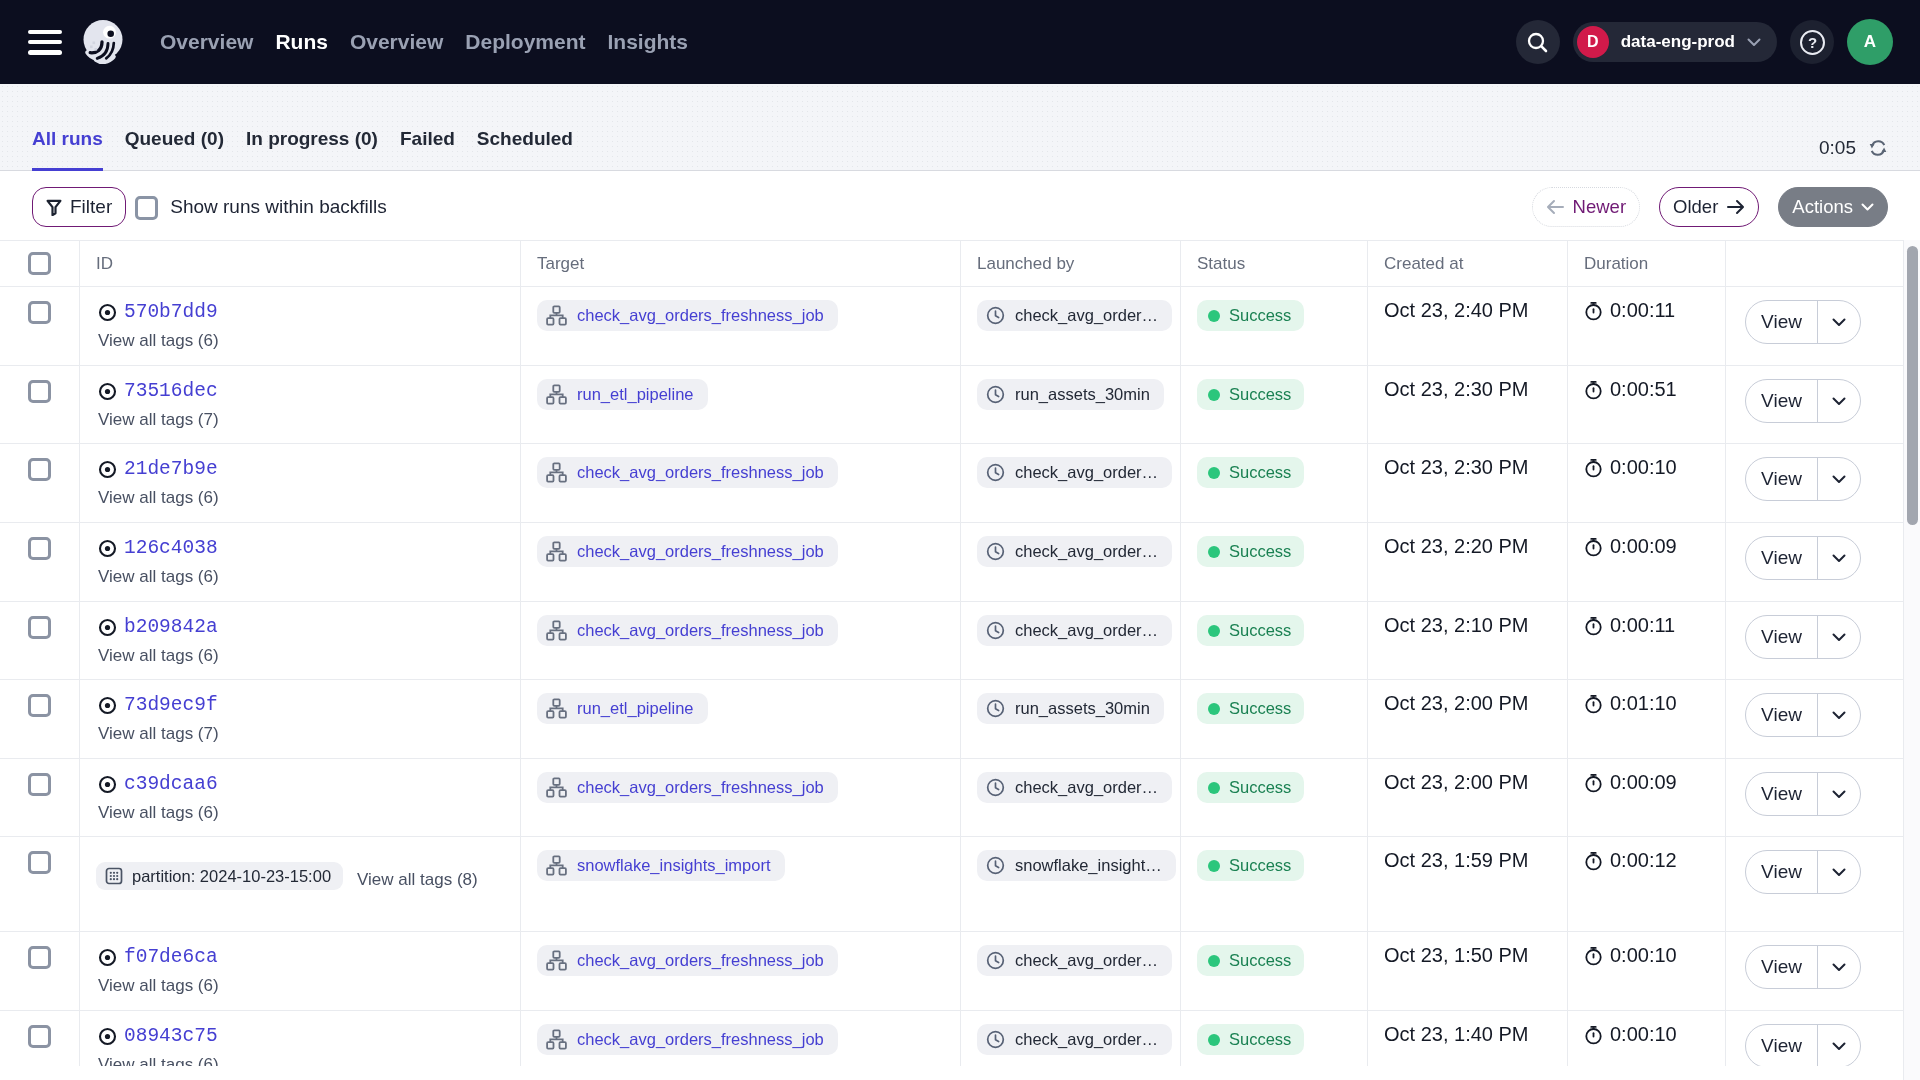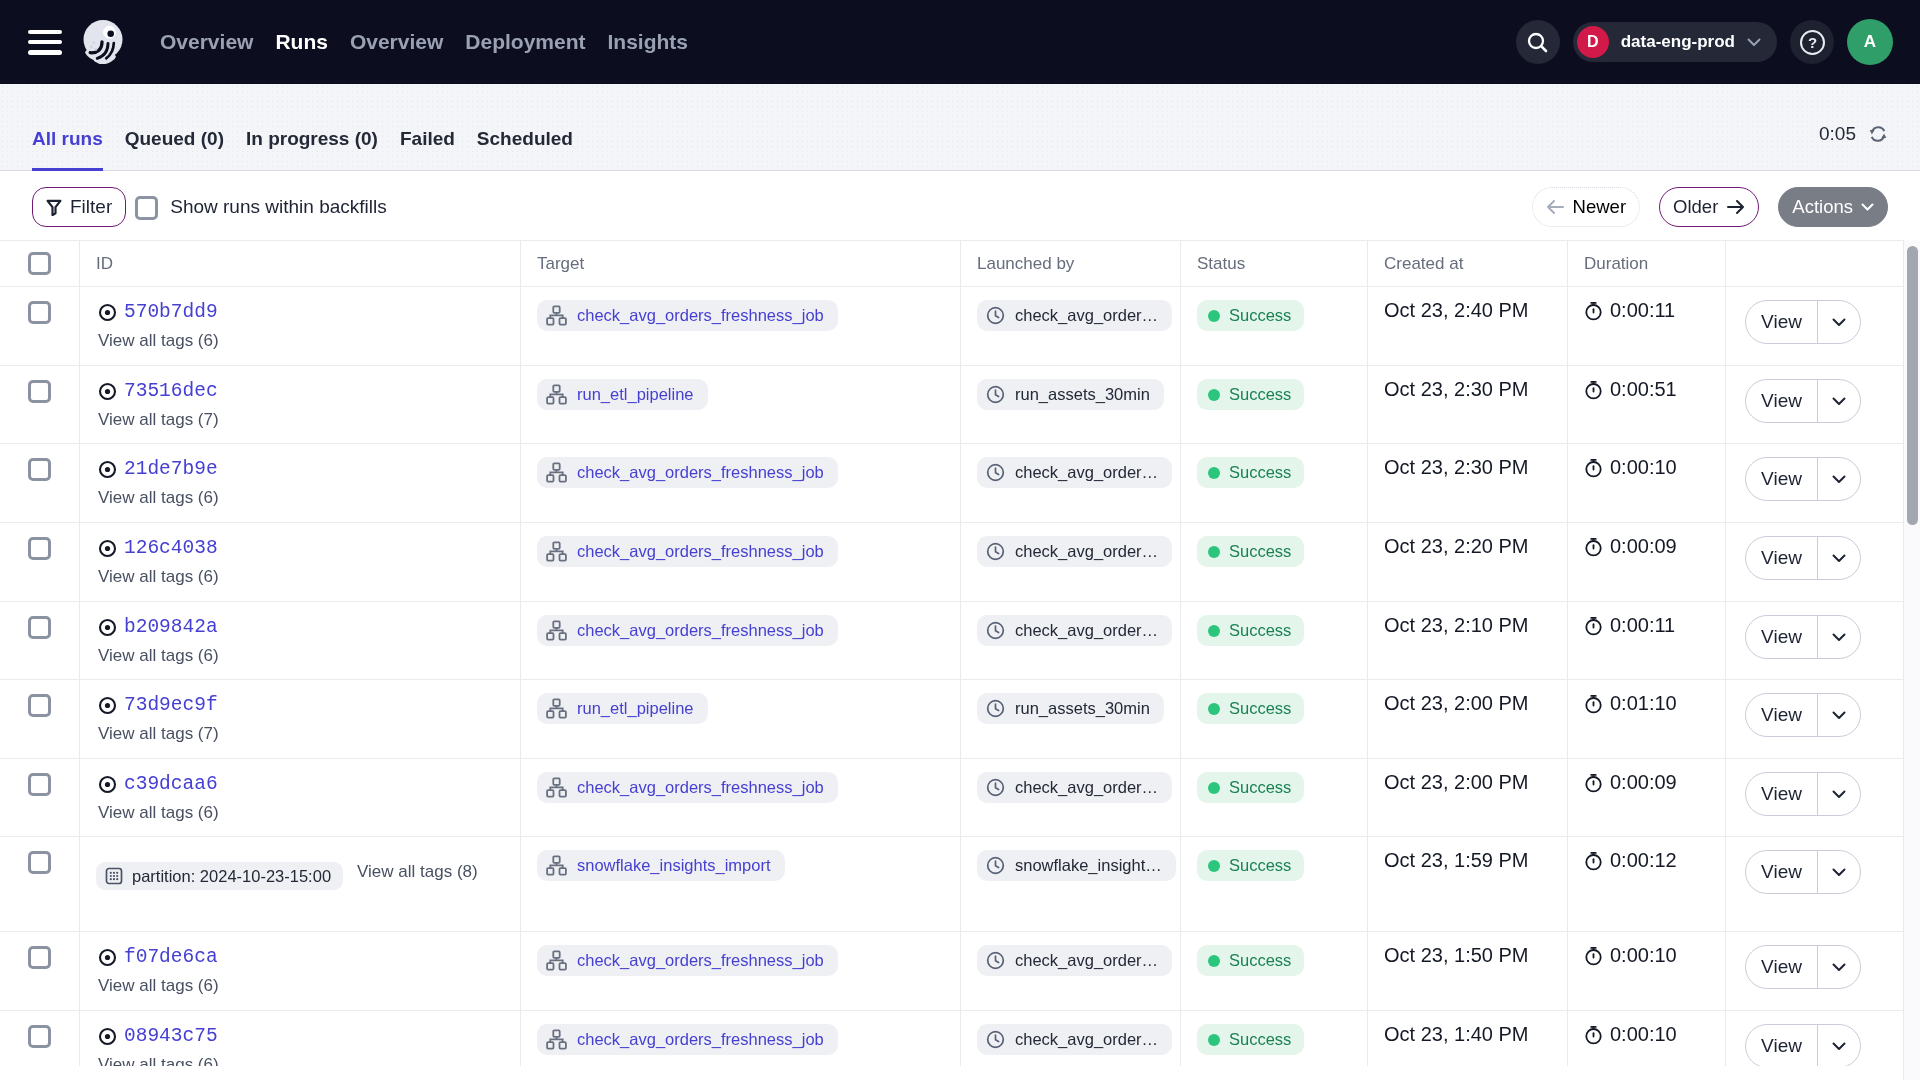--- a/index.html
+++ b/index.html
@@ -20,27 +20,27 @@
 .envpill .name { color:#fff; font-size:17px; font-weight:600; }
 .avatar { width:46px; height:46px; border-radius:50%; background:#2f9e68; color:#fff; font-size:17px; font-weight:600; display:flex; align-items:center; justify-content:center; }
 
 .tabs { height:87px; background:#f4f5f8;
   background-image:radial-gradient(#e4e6ea 0.71px, rgba(244,245,248,0) 0.75px);
   background-size:5px 5px;
   border-bottom:1px solid #d8dae0; position:relative; display:flex; align-items:center; padding:0 32px; }
 .tabs .tab { font-size:19px; font-weight:600; color:#232936; margin-right:22px; position:relative; height:87px; padding-top:24px; display:flex; align-items:center; }
 .tabs .tab.active { color:#453fd2; }
 .tabs .tab.active:after { content:""; position:absolute; left:0; right:0; bottom:-1px; height:4px; background:#453fd2; }
-.tabs .right { position:absolute; right:32px; top:14px; height:71px; display:flex; align-items:center; gap:12px; }
+.tabs .right { position:absolute; right:32px; top:28px; height:71px; display:flex; align-items:center; gap:12px; }
 .tabs .timer { font-size:19px; color:#232936; font-variant-numeric:tabular-nums; }
 
 .toolbar { height:69px; background:#fff; display:flex; align-items:center; padding:3px 32px 0; position:relative; }
 .btn { display:inline-flex; align-items:center; justify-content:center; gap:8px; height:40px; border:1px solid #701a75; background:#fff; border-radius:14px; font-size:19px; color:#1d2333; padding:0 13px; }
 .btn.pill { border-radius:20px; }
-.btn.disabled { color:#000000; border:1px dotted #d6d9df; }
+.btn.disabled { color:#701a75; border:1px dotted #d6d9df; }
 .btn.dark { background:#787d86; border-color:#787d86; color:#fff; }
 .toolbar .chk { width:23px; height:24px; border:3px solid #8a94a5; border-radius:5px; margin-left:9px; margin-top:2px; background:#fff; }
 .toolbar .chklabel { font-size:19px; color:#1d2333; margin-left:12px; }
 .toolbar .right { position:absolute; right:32px; display:flex; gap:19px; }
 .toolbar .right .btn { font-size:18.5px; padding:0 13px; gap:8px; }
 
 .table { position:relative; width:1903px; }
 .trow { display:grid; grid-template-columns:80px 441px 440px 220px 187px 200px 158px 177px; border-bottom:1px solid #e9ebef; }
 .trow > div { border-right:1px solid #e9ebef; position:relative; }
 .trow > div:last-child { border-right:none; }
@@ -61,21 +61,21 @@
 .tag { display:inline-flex; align-items:center; gap:10px; height:31px; background:#eff0f4; border-radius:10px; padding:0 14px 0 9px; font-size:16.5px; }
 .tag.blue { color:#453fd2; }
 .tag.dark { color:#232936; }
 .datecell { padding:12px 0 0 16px; font-size:20px; color:#141925; }
 .durcell { padding:12px 0 0 16px; font-size:20px; color:#141925; display:flex; align-items:flex-start; gap:7px; }
 .durcell svg { margin-top:2px; }
 .viewcell { display:flex; justify-content:flex-end; padding:13px 42px 0 0; }
 .viewbtn { display:flex; height:44px; border:1px solid #c8cdd8; border-radius:22px; overflow:hidden; background:#fff; }
 .viewbtn .v { width:72px; display:flex; align-items:center; justify-content:center; font-size:19px; color:#1d2333; border-right:1px solid #c8cdd8; }
 .viewbtn .c { width:42px; display:flex; align-items:center; justify-content:center; }
-.tagline { display:flex; align-items:flex-start; gap:14px; margin-top:11px; margin-left:-2px; }
+.tagline { display:flex; align-items:flex-end; gap:14px; margin-top:11px; margin-left:-2px; }
 .ptag { display:inline-flex; align-items:center; gap:9px; height:28px; background:#eff0f4; border-radius:9px; padding:0 12px 0 9px; font-size:16.5px; color:#232936; }
 
 .sbar { position:absolute; right:0; top:240px; width:17px; height:840px; background:#fafafc; border-left:1px solid #e9ebef; z-index:5; }
 .sbar .thumb { position:absolute; left:3px; top:6px; width:11px; height:279px; border-radius:5.5px; background:#a2a6af; }
 </style>
 </head>
 <body>
 <div class="nav">
   <div class="burger">
       <span></span>

